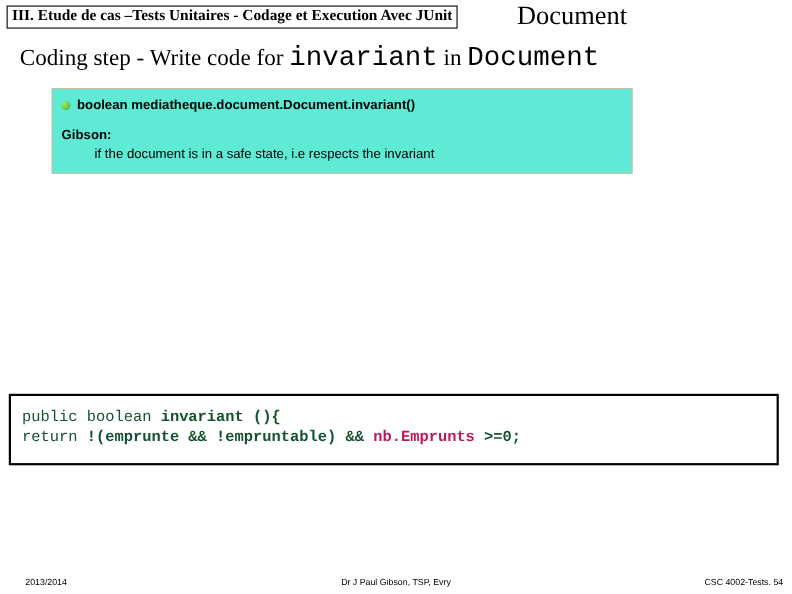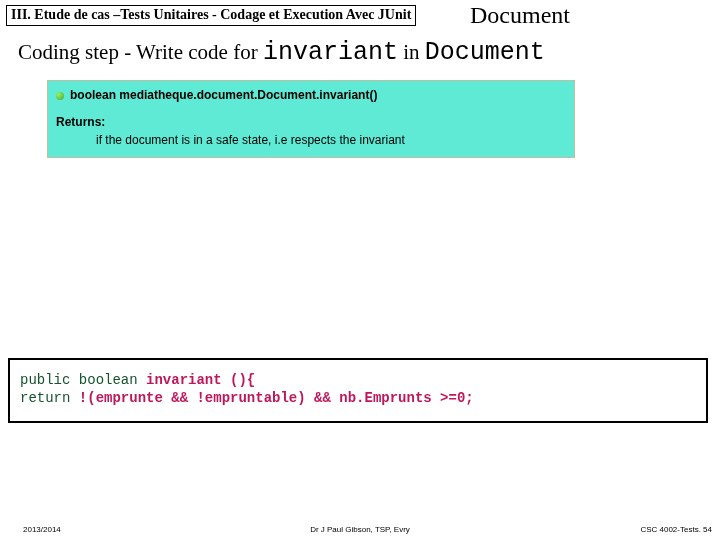--- a/index.html
+++ b/index.html
@@ -63,37 +63,37 @@
     align-items: center;
     gap: 6px;
     margin-bottom: 4px;
   }
   .jd-bullet {
     width: 8px; height:8px; border-radius:50%;
     background: radial-gradient(circle at 30% 30%, #9e6, #4a3);
     flex: 0 0 auto;
   }
   .jd-bold { font-weight: bold; }
-  .jd-indent { margin-left: 40px; }
+  .jd-indent { margin-left: 30px; }
   .jd-link { color: #2a56c6; text-decoration: underline; }
   .code-box {
     position: absolute;
     top: 358px;
     left: 8px;
     width: 700px;
     border: 2px solid #000;
     box-sizing: border-box;
     padding: 12px 10px 14px 10px;
     font-family: "Courier New", monospace;
     font-size: 14px;
     line-height: 1.25;
   }
   .kw-magenta { color: #14532d; font-weight: normal; }
   .kw-navy   { color: #be185d; font-weight: bold; }
-  .kw-black  { color: #be185d; font-weight: bold; }
+  .kw-black  { color: #14532d; font-weight: bold; }
   .footer {
     position: absolute;
     bottom: 6px;
     left: 0;
     width: 720px;
     font-family: Arial, sans-serif;
     font-size: 8px;
     color: #000;
   }
   .footer-left  { position: absolute; left: 23px;  bottom: 0; }
@@ -118,21 +118,21 @@
   </div>
 
   <div class="javadoc-panel">
     <div class="javadoc-sig">
       <span class="jd-bullet"></span>
       <span>
         <span class="jd-bold">boolean </span><span class="jd-bold">mediatheque.document.Document.invariant()</span>
       </span>
     </div>
     <div style="height:6px"></div>
-    <div class="jd-bold">Returns:</div>
+    <div class="jd-bold">Gibson:</div>
     <div class="jd-indent">if the document is in a safe state, i.e respects the invariant</div>
   </div>
 
   <div class="code-box">
     <div>
       <span class="kw-magenta">public</span><span class="kw-magenta"> boolean</span><span class="kw-black"> invariant (){</span>
     </div>
     <div>
       <span class="kw-magenta">return</span><span class="kw-black"> !(emprunte &amp;&amp; !empruntable)</span><span class="kw-black">   &amp;&amp; </span><span class="kw-navy">nb.Emprunts</span><span class="kw-black"> &gt;=0;</span>
     </div>

